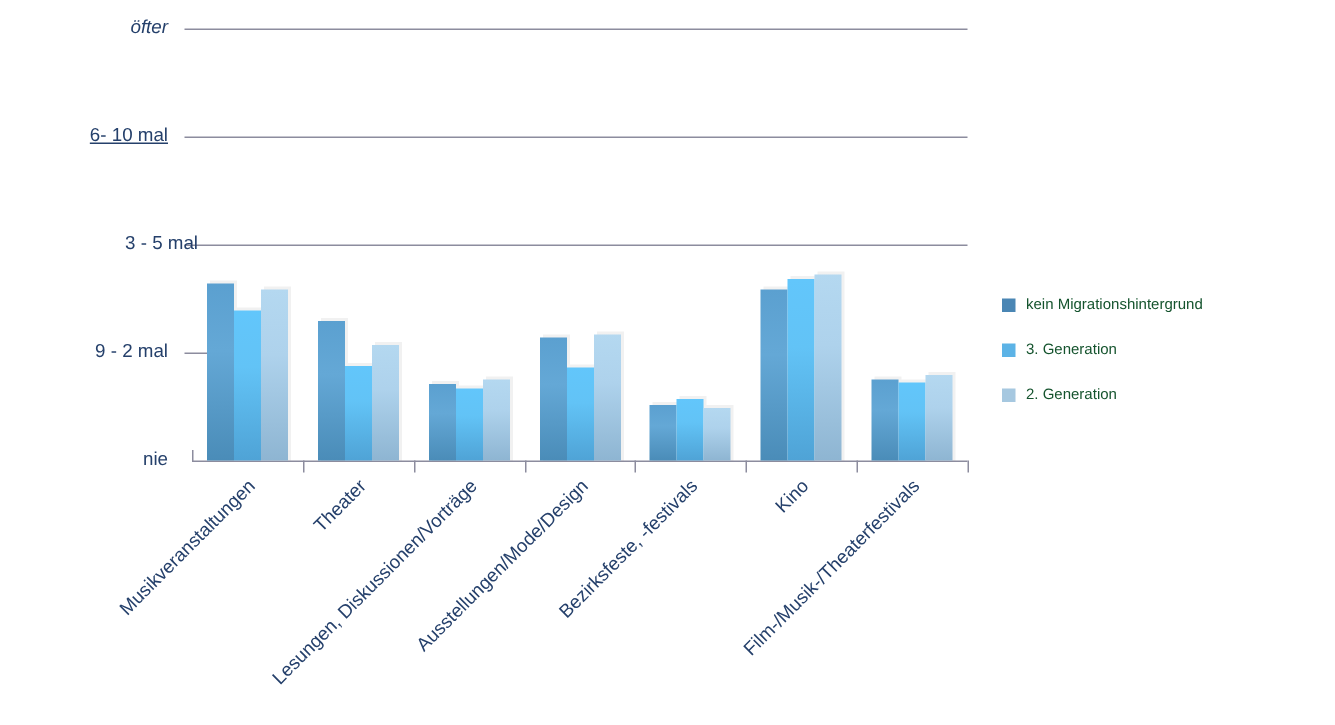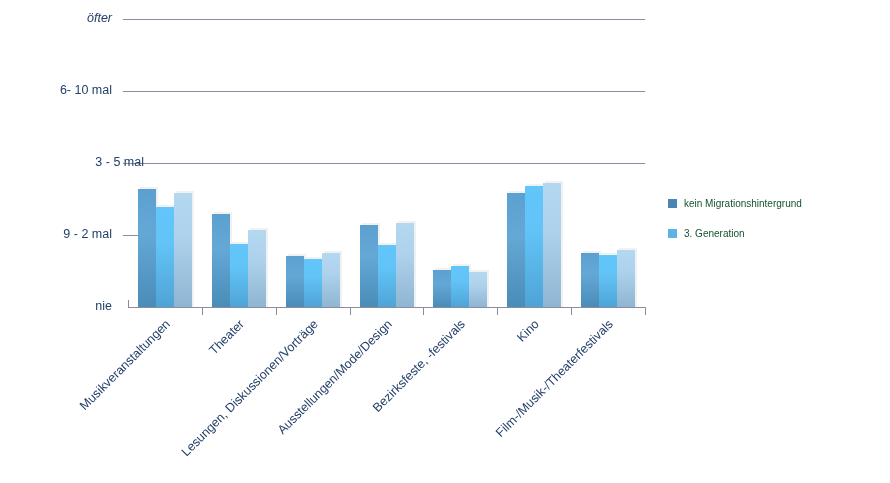--- a/index.html
+++ b/index.html
@@ -38,23 +38,23 @@
 
 <div id="chart-root" class="plot">
 
   <div class="plot" id="plot-area"></div>
 
   <div id="y-axis">
       <div class="ylabel" style="left: 0px; width: 112px; top: 299px;">nie</div>
       <div class="gridline" style="left: 123px; top: 235px; width: 20px;"></div>
       <div class="ylabel" style="left: 0px; width: 112px; top: 227px;">9 - 2 mal</div>
       <div class="gridline" style="left: 123px; top: 163px; width: 522px;"></div>
-      <div class="ylabel" style="left: 12px; width: 132px; top: 155px;">3 - 5 mal</div>
+      <div class="ylabel" style="left: 0px; width: 132px; top: 155px;">3 - 5 mal</div>
       <div class="gridline" style="left: 123px; top: 91px; width: 522px;"></div>
-      <div class="ylabel" style="left: 0px; width: 112px; top: 83px;">6- 10 mal</div>
+      <div class="ylabel" style="left: 0px; width: 112px; top: 83px; text-decoration: underline;">6- 10 mal</div>
       <div class="gridline" style="left: 123px; top: 19px; width: 522px;"></div>
       <div class="ylabel" style="left: 0px; width: 112px; top: 11px; font-style: italic;">öfter</div>
     </div>
   <div id="x-axis">
       <div class="axis-line" style="left: 128px; top: 307px; width: 517px; height: 1px;"></div>
       <div class="axis-line" style="left: 128px; top: 300px; width: 1px; height: 8px;"></div>
       <div class="axis-line" style="left: 201.857px; top: 307px; width: 1px; height: 8px;"></div>
       <div class="axis-line" style="left: 275.714px; top: 307px; width: 1px; height: 8px;"></div>
       <div class="axis-line" style="left: 349.571px; top: 307px; width: 1px; height: 8px;"></div>
       <div class="axis-line" style="left: 423.429px; top: 307px; width: 1px; height: 8px;"></div>
@@ -118,15 +118,19 @@
 
   <div class="legend" id="legend" style="left:668px;top:188px;">
     <div class="legend-item">
       <span class="legend-swatch s0"></span>
       <span class="legend-text">kein Migrationshintergrund</span>
     </div>
     <div class="legend-item">
       <span class="legend-swatch s1"></span>
       <span class="legend-text">3. Generation</span>
     </div>
+    <div class="legend-item">
+      <span class="legend-swatch s2"></span>
+      <span class="legend-text">2. Generation</span>
+    </div>
   </div>
 
 </div>
 
 </body></html>

